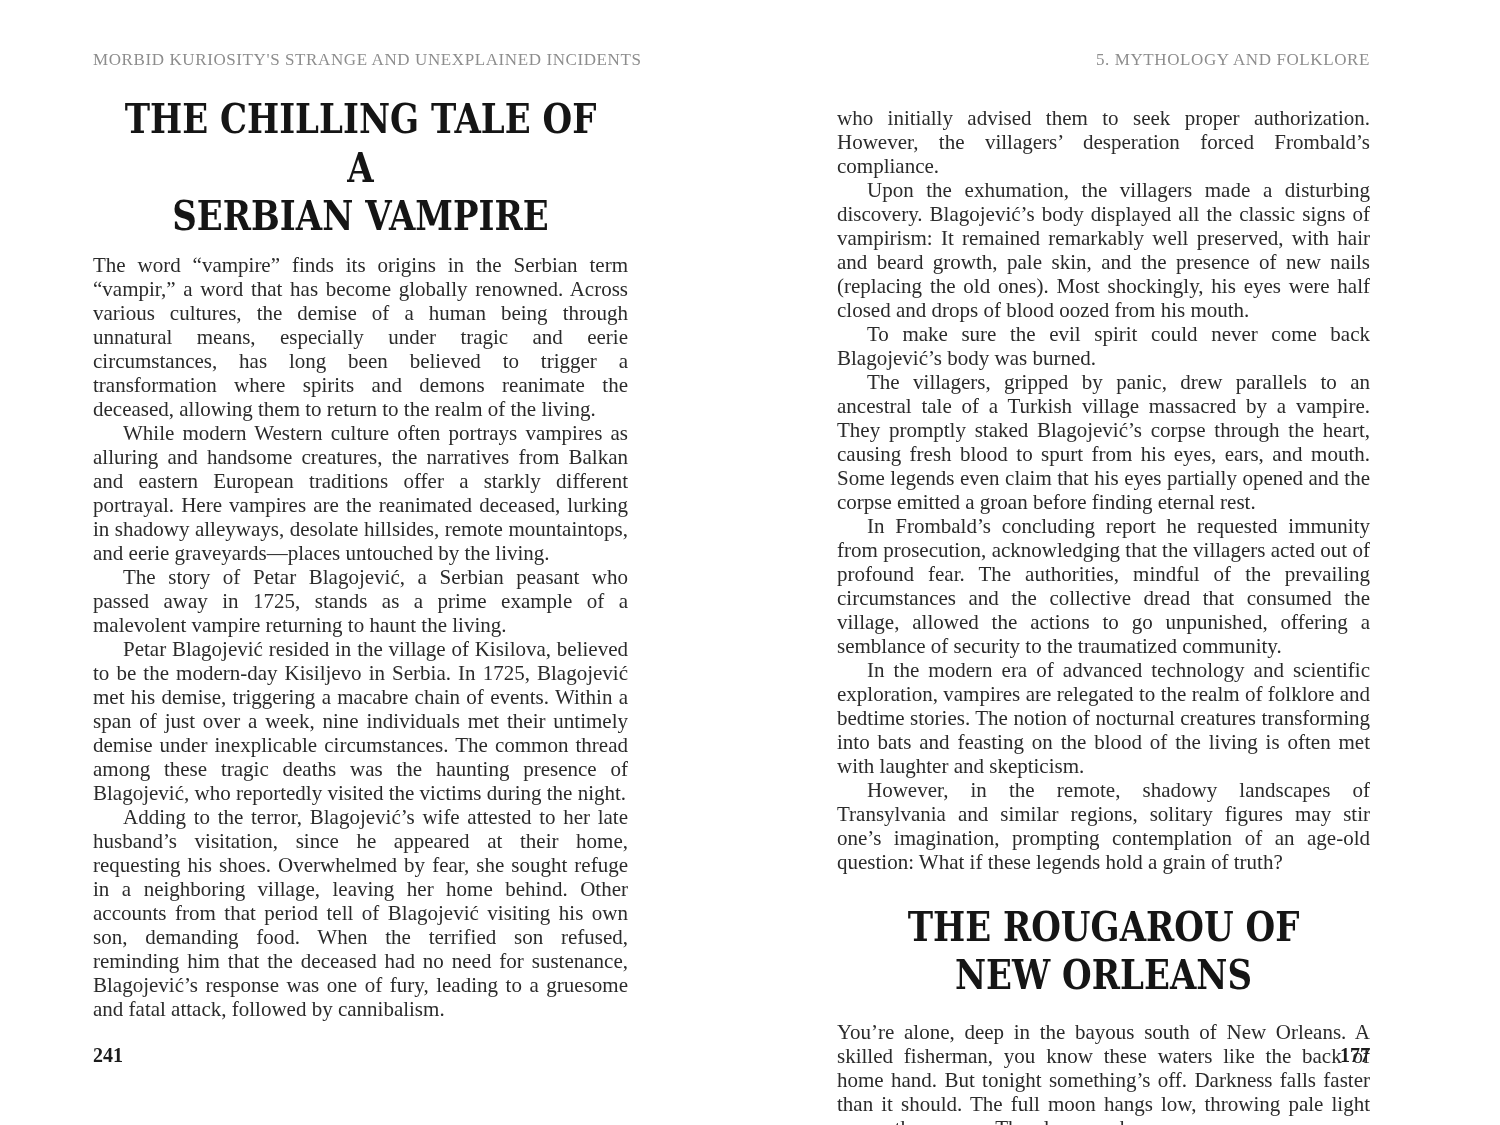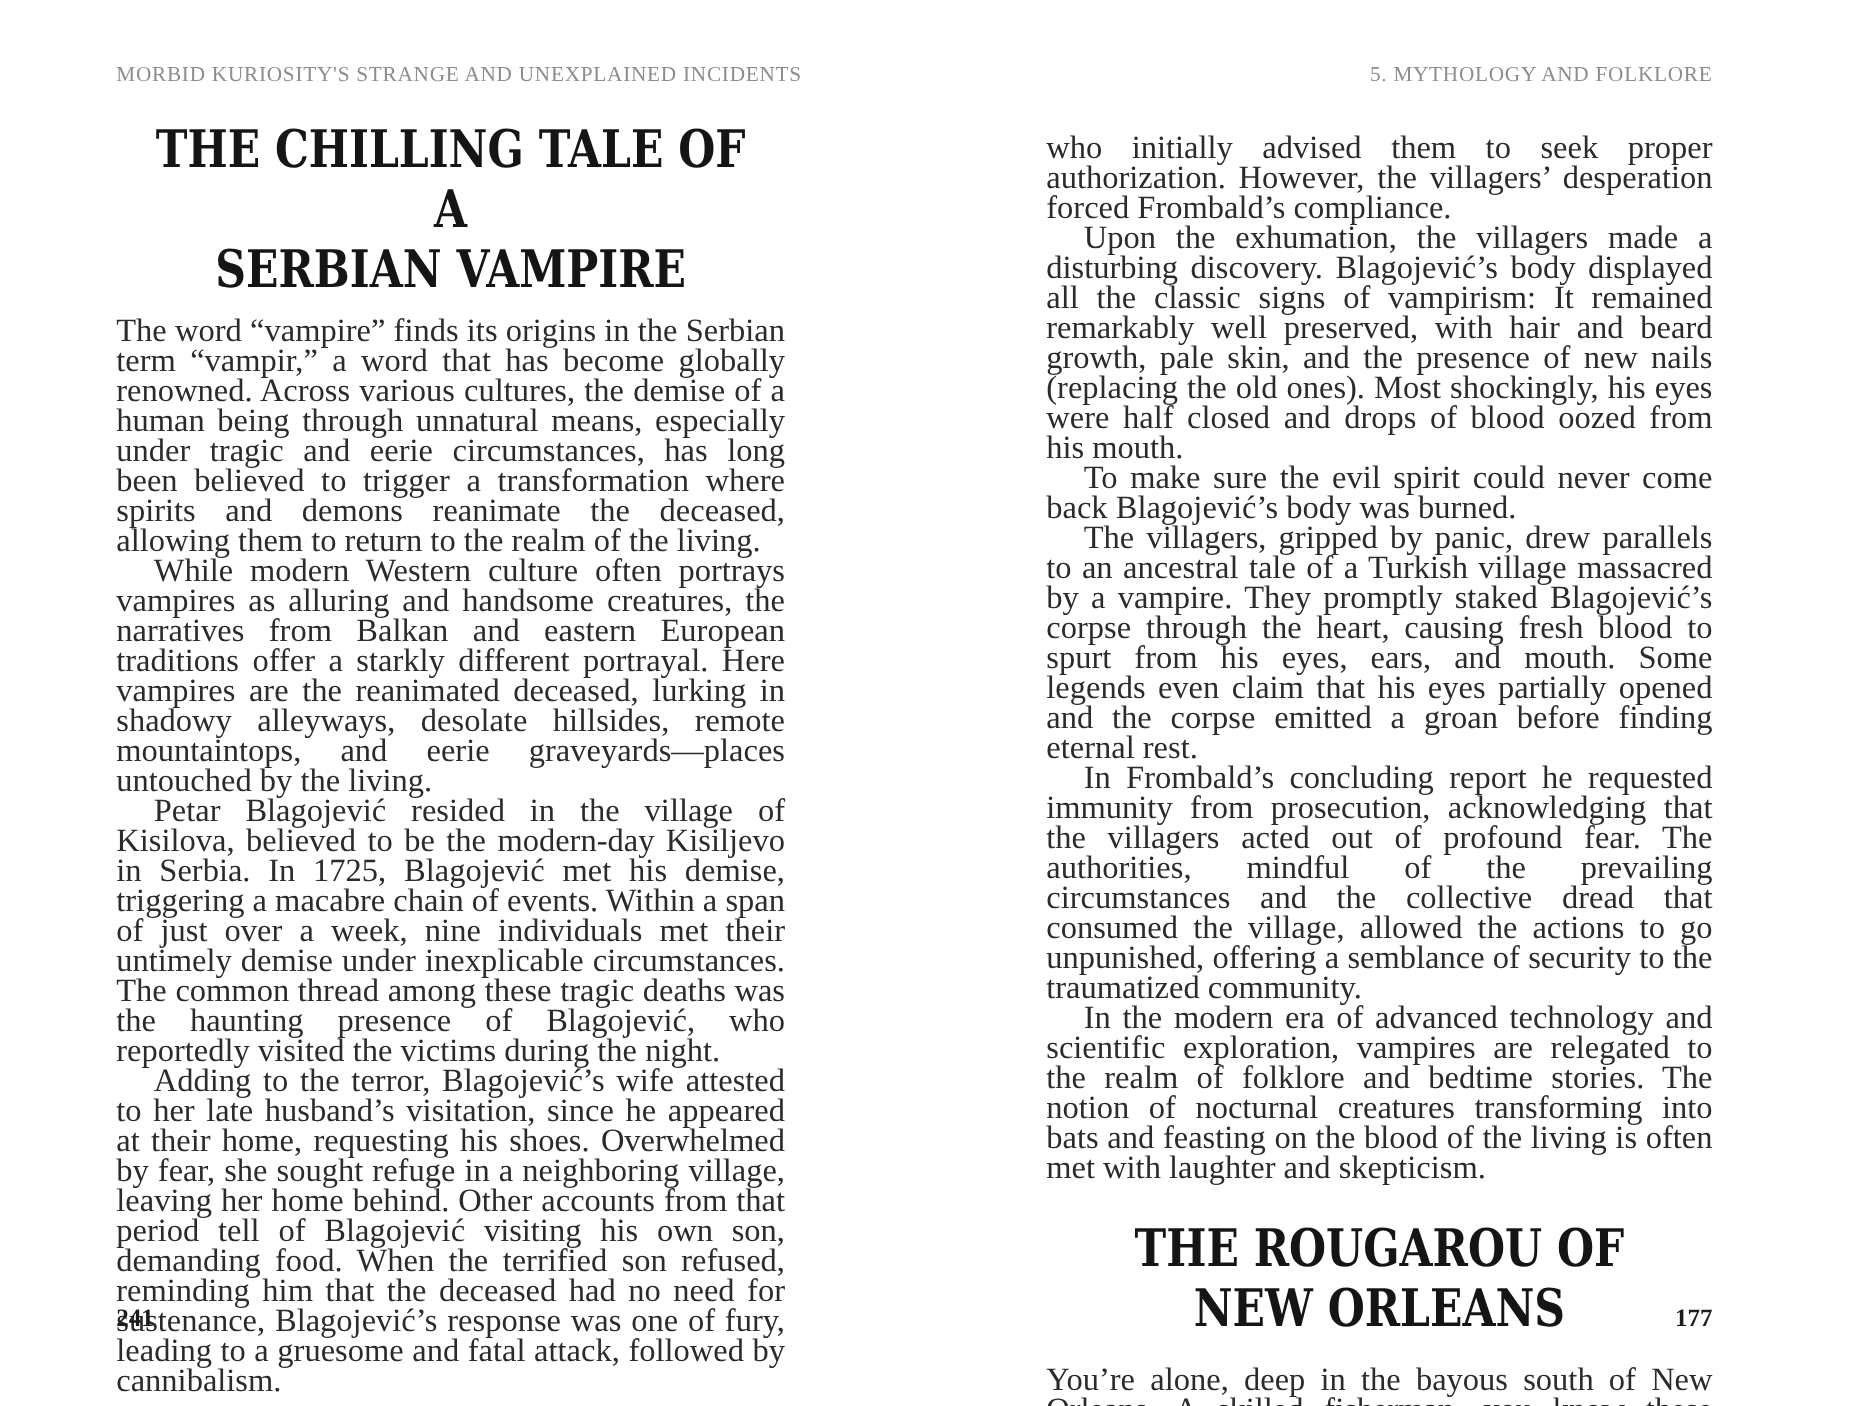--- a/index.html
+++ b/index.html
@@ -55,21 +55,21 @@
     line-height: 43px;
     color: var(--heading-text, #151515);
     transform: scale(0.92, 1.12);
     transform-origin: 50% 30%;
   }
   .heading-top { margin-bottom: 24px; }
   .heading-rougarou { margin: 32px 0 28px; }
 
   .body-copy p {
     margin: 0;
-    font-size: 26px;
+    font-size: 21px;
     line-height: 24px;
     text-align: justify;
     text-indent: 30px;
     color: var(--body-text, #2b2b2b);
   }
   .body-copy p.flush { text-indent: 0; }
 
   .page-number {
     position: absolute;
     top: 1044px;
@@ -89,39 +89,41 @@
     <div class="running-head rh-left">MORBID KURIOSITY'S STRANGE AND UNEXPLAINED INCIDENTS</div>
 
     <div class="page-inner page-inner-left">
       <h1 class="chapter-heading heading-top">
         <span>THE CHILLING TALE OF A</span><br>
         <span>SERBIAN VAMPIRE</span>
       </h1>
       <div class="body-copy">
           <p class="flush">The word “vampire” finds its origins in the Serbian term “vampir,” a word that has become globally renowned. Across various cultures, the demise of a human being through unnatural means, especially under tragic and eerie circumstances, has long been believed to trigger a transformation where spirits and demons reanimate the deceased, allowing them to return to the realm of the living.</p>
           <p>While modern Western culture often portrays vampires as alluring and handsome creatures, the narratives from Balkan and eastern European traditions offer a starkly different portrayal. Here vampires are the reanimated deceased, lurking in shadowy alleyways, desolate hillsides, remote mountaintops, and eerie graveyards—places untouched by the living.</p>
+          <p>The story of Petar Blagojević, a Serbian peasant who passed away in 1725, stands as a prime example of a malevolent vampire returning to haunt the living.</p>
           <p>Petar Blagojević resided in the village of Kisilova, believed to be the modern-day Kisiljevo in Serbia. In 1725, Blagojević met his demise, triggering a macabre chain of events. Within a span of just over a week, nine individuals met their untimely demise under inexplicable circumstances. The common thread among these tragic deaths was the haunting presence of Blagojević, who reportedly visited the victims during the night.</p>
           <p>Adding to the terror, Blagojević’s wife attested to her late husband’s visitation, since he appeared at their home, requesting his shoes. Overwhelmed by fear, she sought refuge in a neighboring village, leaving her home behind. Other accounts from that period tell of Blagojević visiting his own son, demanding food. When the terrified son refused, reminding him that the deceased had no need for sustenance, Blagojević’s response was one of fury, leading to a gruesome and fatal attack, followed by cannibalism.</p>
         </div>
     </div>
 
     <div class="page-number pn-left">241</div>
   </section>
 
   <section class="page page-right">
     <div class="running-head rh-right">5. MYTHOLOGY AND FOLKLORE</div>
 
     <div class="page-inner page-inner-right">
       <div class="body-copy">
           <p class="flush">who initially advised them to seek proper authorization. However, the villagers’ desperation forced Frombald’s compliance.</p>
           <p>Upon the exhumation, the villagers made a disturbing discovery. Blagojević’s body displayed all the classic signs of vampirism: It remained remarkably well preserved, with hair and beard growth, pale skin, and the presence of new nails (replacing the old ones). Most shockingly, his eyes were half closed and drops of blood oozed from his mouth.</p>
           <p>To make sure the evil spirit could never come back Blagojević’s body was burned.</p>
           <p>The villagers, gripped by panic, drew parallels to an ancestral tale of a Turkish village massacred by a vampire. They promptly staked Blagojević’s corpse through the heart, causing fresh blood to spurt from his eyes, ears, and mouth. Some legends even claim that his eyes partially opened and the corpse emitted a groan before finding eternal rest.</p>
           <p>In Frombald’s concluding report he requested immunity from prosecution, acknowledging that the villagers acted out of profound fear. The authorities, mindful of the prevailing circumstances and the collective dread that consumed the village, allowed the actions to go unpunished, offering a semblance of security to the traumatized community.</p>
           <p>In the modern era of advanced technology and scientific exploration, vampires are relegated to the realm of folklore and bedtime stories. The notion of nocturnal creatures transforming into bats and feasting on the blood of the living is often met with laughter and skepticism.</p>
+          <p>However, in the remote, shadowy landscapes of Transylvania and similar regions, solitary figures may stir one’s imagination, prompting contemplation of an age-old question: What if these legends hold a grain of truth?</p>
         </div>
 
       <h1 class="chapter-heading heading-rougarou">
         <span>THE ROUGAROU OF</span><br>
         <span>NEW ORLEANS</span>
       </h1>
 
       <div class="body-copy">
           <p class="flush">You’re alone, deep in the bayous south of New Orleans. A skilled fisherman, you know these waters like the back of home hand. But tonight something’s off. Darkness falls faster than it should. The full moon hangs low, throwing pale light across the swamp. The place you know</p>
         </div>

